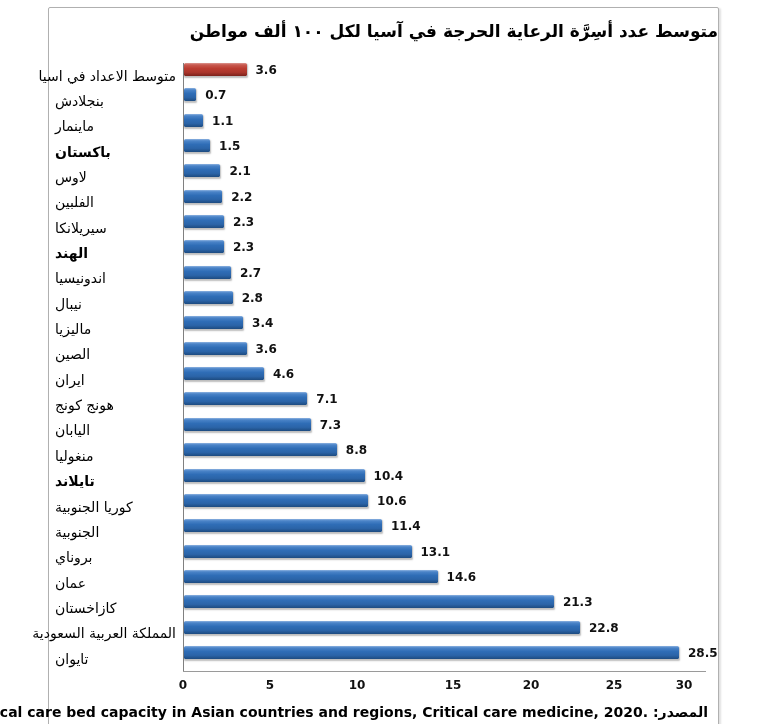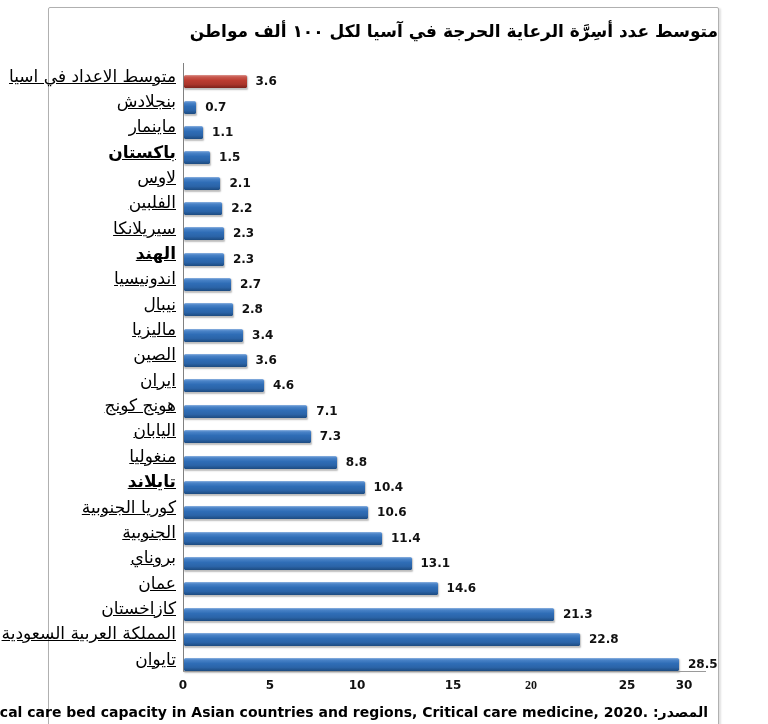--- a/index.html
+++ b/index.html
@@ -42,35 +42,34 @@
     height: 25.35px;
     display: flex;
     align-items: center;
   }
   .cat {
     width: 134px;
     box-sizing: border-box;
     padding-left: 6px;
     padding-right: 7px;
     direction: rtl;
-    text-align: right; 
-    font-size: 17px;
+    text-align: left; 
+    font-size: 14px;
     color: #000000;
     white-space: nowrap;
     overflow: visible;
-    text-decoration: underline;
   }
   .cat.bold { font-weight: bold; }
   .barcell {
     position: relative;
     width: 522px;
     height: 100%;
     border-left: 1.4px solid #808080;
     display: flex;
-    align-items: flex-end;
+    align-items: flex-start;
     box-sizing: border-box;
   }
   .bar {
     height: 13px;
     border-radius: 1.5px;
     flex: 0 0 auto;
   }
   .bar.blue {
     background: linear-gradient(180deg,
       #8db2e0 0%, #4b84c8 14%, #2f6db6 42%, #2b64a8 72%, #1d4b80 100%);
@@ -301,21 +300,21 @@
     </div>
   </div>
     </div>
 
   <div class="x-axis-line"></div>
   <div class="x-axis">
       <span class="x-tick" style="left: 134px;">0</span>
       <span class="x-tick" style="left: 221px;">5</span>
       <span class="x-tick" style="left: 308px;">10</span>
       <span class="x-tick" style="left: 404px;">15</span>
-      <span class="x-tick" style="left: 482px; font-family: Liberation Serif, serif;">20</span>
-      <span class="x-tick" style="left: 578px;">25</span>
+      <span class="x-tick" style="left: 482px;">20</span>
+      <span class="x-tick" style="left: 565px;">25</span>
       <span class="x-tick" style="left: 635px;">30</span>
     </div>
 
   <div class="source">
     <span class="src-label" dir="rtl">المصدر:</span><span dir="ltr">Critical care bed capacity in Asian countries and regions, Critical care medicine, 2020.</span>
   </div>
 </div>
 
 </body></html>

